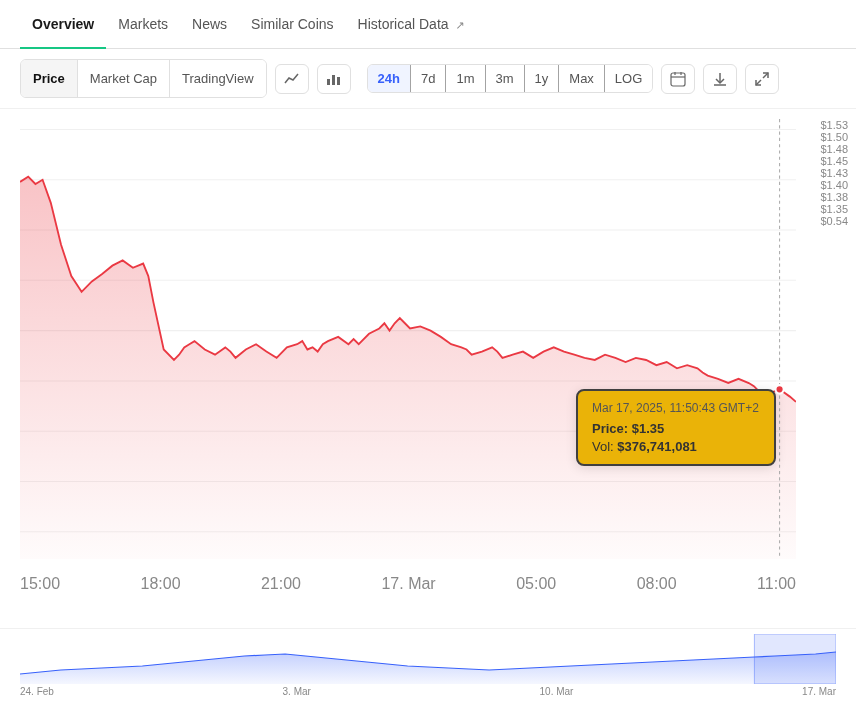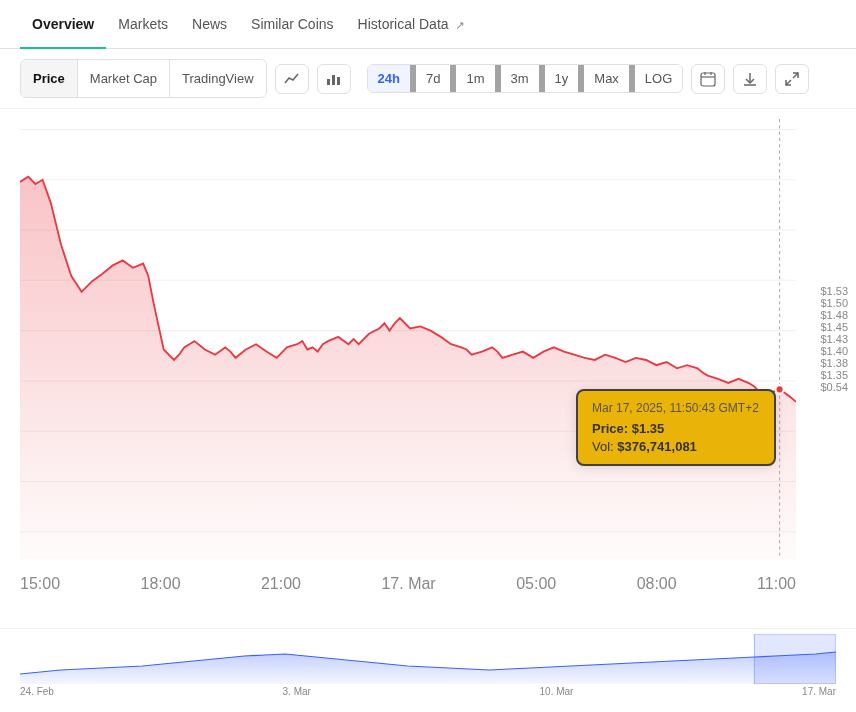--- a/index.html
+++ b/index.html
@@ -15,30 +15,30 @@
     .nav-tab .ext-icon { font-size: 11px; margin-left: 3px; color: #888; }
 
     
     .chart-controls { display: flex; align-items: center; padding: 10px 20px; gap: 8px; border-bottom: 1px solid #f0f0f0; }
     .ctrl-group { display: flex; border: 1px solid #e0e0e0; border-radius: 6px; overflow: hidden; }
     .ctrl-btn { padding: 11px 12px; cursor: pointer; font-size: 13px; color: #555; background: #fff; border: none; border-right: 1px solid #e0e0e0; white-space: nowrap; }
     .ctrl-btn:last-child { border-right: none; }
     .ctrl-btn.active { background: #f5f5f5; font-weight: 600; color: #111; }
 
     .time-group { display: flex; border: 1px solid #e0e0e0; border-radius: 6px; overflow: hidden; margin-left: 8px; }
-    .time-btn { padding: 6px 10px; cursor: pointer; font-size: 13px; color: #555; background: #fff; border: none; border-right: 6px solid #a3a3a3; }
+    .time-btn { padding: 6px 10px; cursor: pointer; font-size: 13px; color: #555; background: #fff; border: none; border-right: 1px solid #a3a3a3; }
     .time-btn:last-child { border-right: none; }
     .time-btn.active { background: #f0f4ff; color: #3861fb; font-weight: 600; }
 
     .icon-btn { padding: 6px 8px; cursor: pointer; color: #777; background: #fff; border: 1px solid #e0e0e0; border-radius: 6px; font-size: 14px; display: flex; align-items: center; justify-content: center; }
 
     
     .chart-area { position: relative; height: 490px; padding: 10px 60px 10px 20px; }
 
-    .y-axis { position: absolute; right: 0; top: 10px; bottom: 40px; width: 60px; display: flex; flex-direction: column; justify-content: center; padding: 0 8px; }
+    .y-axis { position: absolute; right: 0; top: 10px; bottom: 40px; width: 60px; display: flex; flex-direction: column; justify-content: flex-start; padding: 0 8px; }
     .y-label { font-size: 11px; color: #888; text-align: right; }
 
     .chart-svg-container { position: absolute; left: 20px; right: 60px; top: 10px; bottom: 40px; }
 
     .x-axis { position: absolute; bottom: 0; left: 20px; right: 60px; height: 30px; display: flex; justify-content: space-between; align-items: center; }
     .x-label { font-size: 16px; color: #888; }
 
     
     .tooltip { position: absolute; right: 80px; top: 280px; background: #eab308; border: 2px solid #404040; border-radius: 8px; padding: 10px 14px; box-shadow: 0 2px 12px rgba(0,0,0,0.12); min-width: 200px; z-index: 10; }
     .tooltip-date { font-size: 12px; color: #555; margin-bottom: 6px; }

